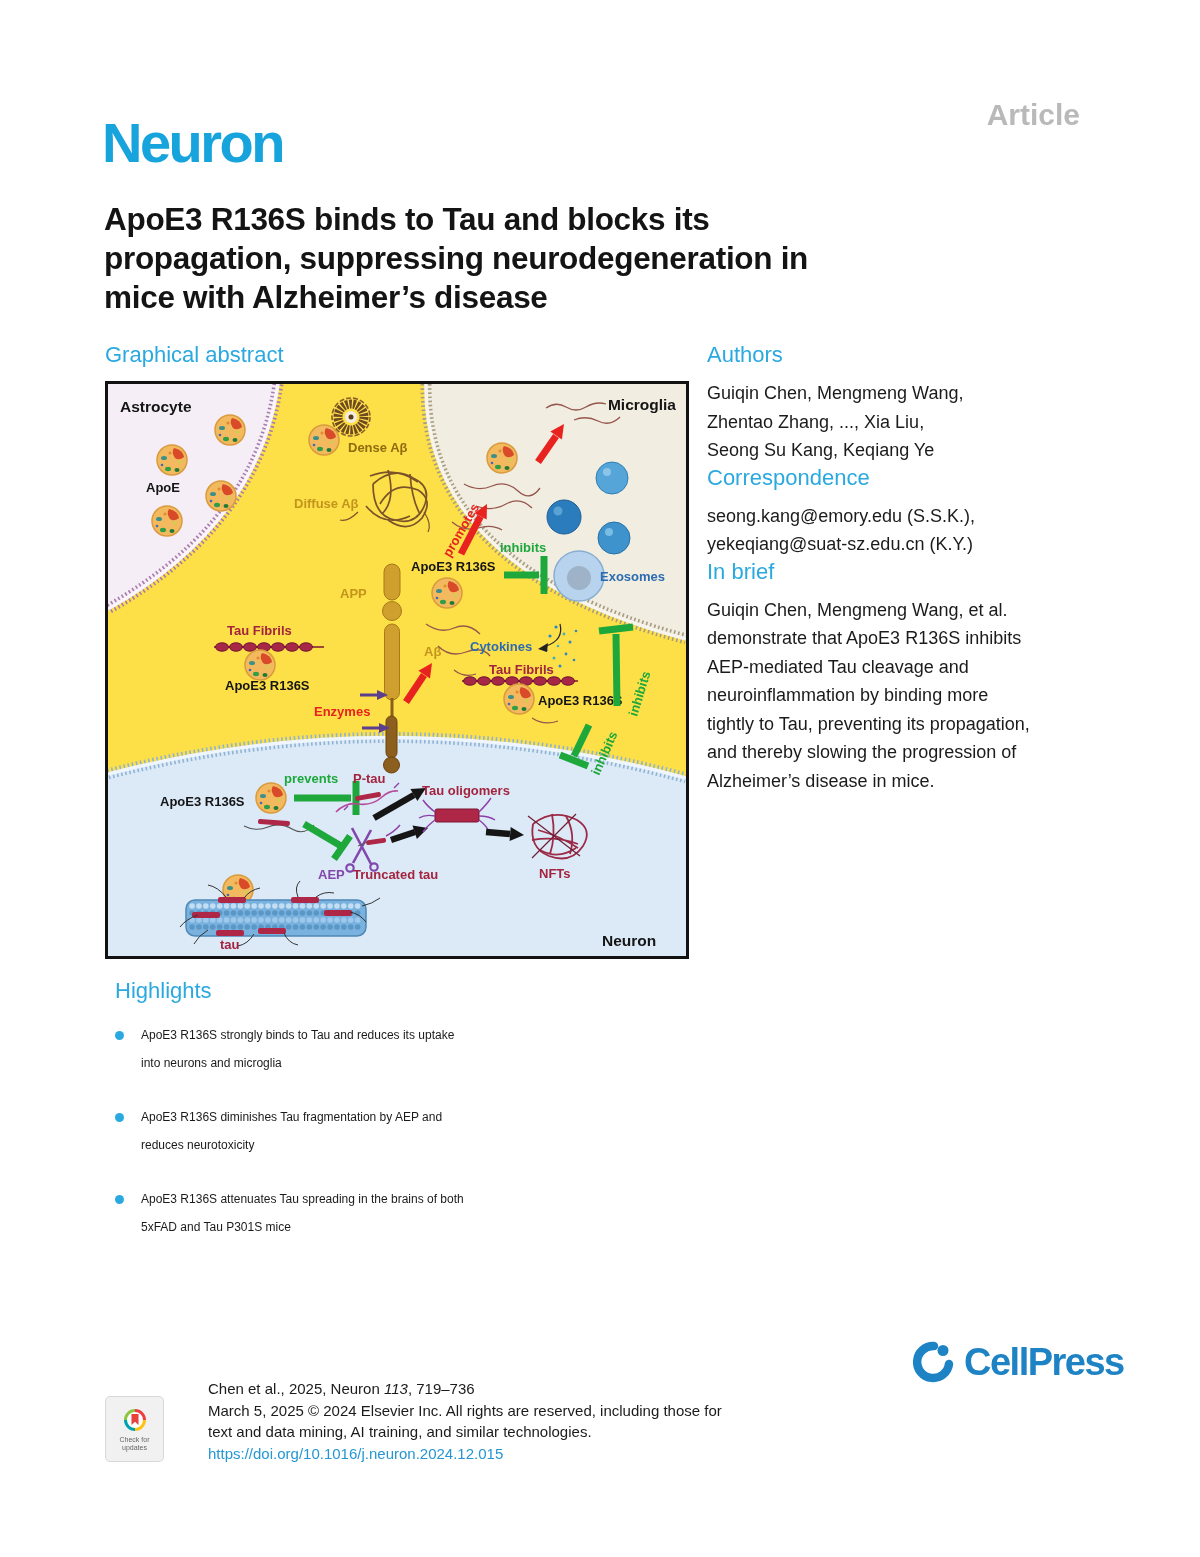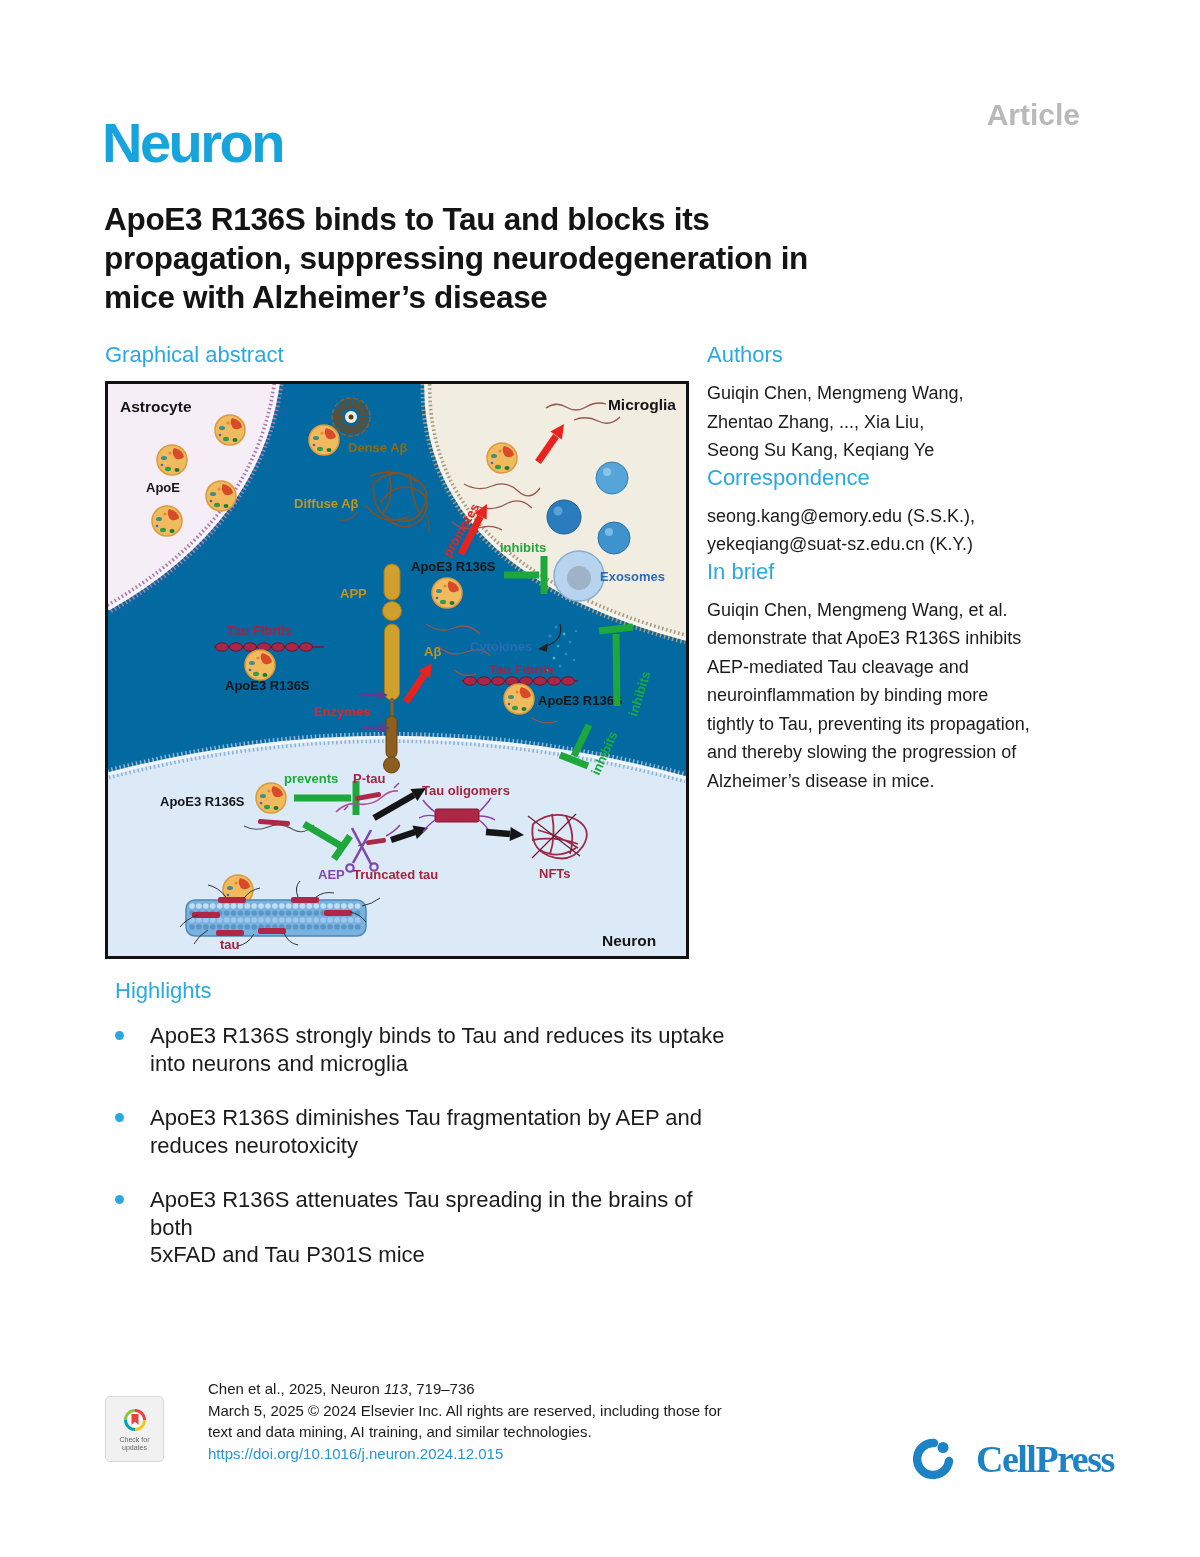--- a/index.html
+++ b/index.html
@@ -4,38 +4,38 @@
 <style>
   html,body{margin:0;padding:0;background:#9a9a9a;}
   .page{position:relative;width:1200px;height:1557px;margin:0 auto;background:#ffffff;
         font-family:"Liberation Sans",sans-serif;overflow:hidden;}
   .article-label{position:absolute;top:98px;right:120px;font-size:30px;font-weight:700;color:#b9b9b9;}
   .journal{position:absolute;top:110px;left:102px;font-size:56px;font-weight:700;color:#17a3dc;letter-spacing:-2.5px;}
   .title{position:absolute;top:200px;left:104px;width:980px;font-size:31.5px;font-weight:700;
          color:#141414;line-height:39px;letter-spacing:-0.3px;white-space:pre-line;}
   .h-blue{font-size:22px;color:#2aa9e0;font-weight:400;}
   .ga-heading{position:absolute;top:342px;left:105px;}
-  .ga-box{position:absolute;top:381px;left:105px;width:578px;height:572px;border:3px solid #121212;background:#0369a1;}
+  .ga-box{position:absolute;top:381px;left:105px;width:578px;height:572px;border:3px solid #121212;background:#fde047;}
   .right-col{position:absolute;left:707px;top:342px;width:392px;}
   .right-col .h-blue{display:block;margin:0 0 11px 0;}
   .mt{margin-top:33px;}
   .body-text{font-size:18px;color:#1b1b1b;line-height:28.5px;white-space:pre-line;}
   .highlights{position:absolute;left:115px;top:978px;width:620px;}
   .highlights .h-blue{margin-bottom:18px;display:block;}
-  .hl-item{display:flex;gap:26px;margin-bottom:27px;font-size:22px;line-height:27.5px;color:#1b1b1b;}
+  .hl-item{display:flex;gap:17px;margin-bottom:27px;font-size:12px;line-height:27.5px;color:#1b1b1b;}
   .hl-dot{width:9px;height:9px;border-radius:50%;background:#2aa9e0;margin-top:9px;flex:0 0 9px;}
   .hl-text{white-space:pre-line;}
   .footer-cite{position:absolute;left:208px;top:1378px;font-size:15px;line-height:21.5px;color:#1b1b1b;}
   .vol-italic{font-style:italic;}
   .doi{color:#2596d1;text-decoration:none;cursor:pointer;}
   .badge{position:absolute;left:105px;top:1396px;width:57px;height:64px;background:#f1f1f1;
          border:1px solid #d8d8d8;border-radius:5px;display:flex;flex-direction:column;
          align-items:center;justify-content:center;gap:3px;cursor:pointer;}
   .badge-text{font-size:7px;color:#666;text-align:center;line-height:8px;}
-  .cellpress{position:absolute;left:910px;top:1436px;display:flex;align-items:center;gap:20px;font-family:Liberation Serif, serif;}
+  .cellpress{position:absolute;left:910px;top:1339px;display:flex;align-items:center;gap:8px;}
   .cp-text{font-size:38px;font-weight:700;color:#1e83c5;letter-spacing:-1.5px;}
   
   .gl{font-family:"Liberation Sans",sans-serif;font-size:13px;font-weight:700;}
   .gr{font-family:"Liberation Sans",sans-serif;font-size:15.5px;font-weight:700;fill:#151515;}
 </style>
 </head>
 <body>
 
 <div class="page">
 

